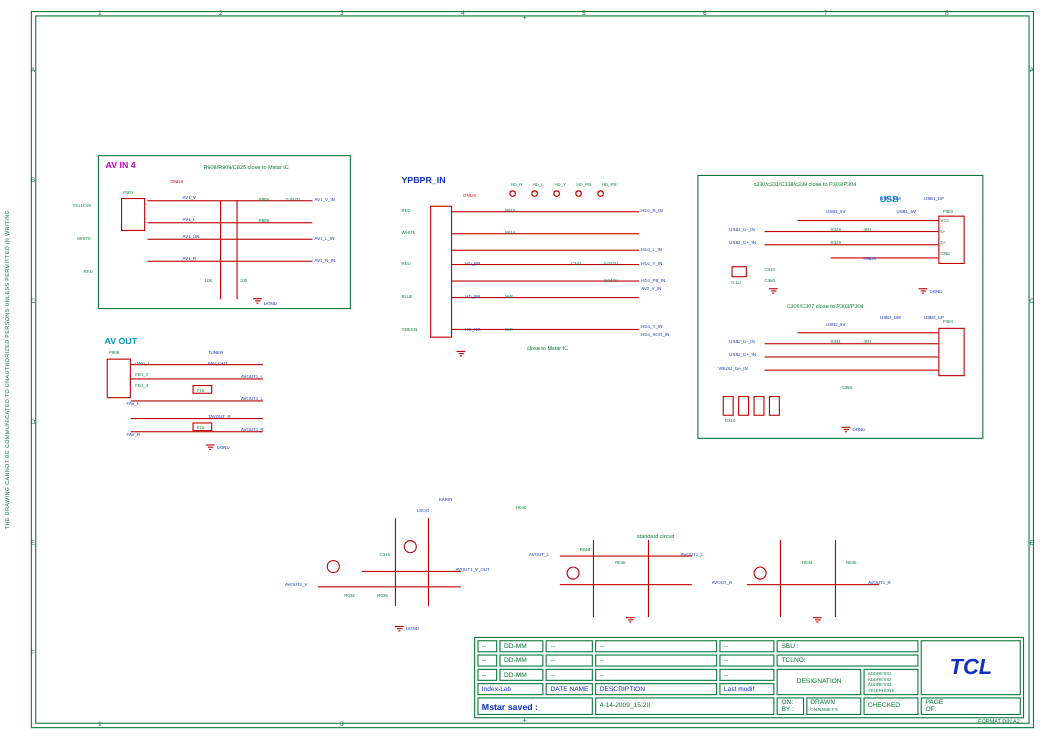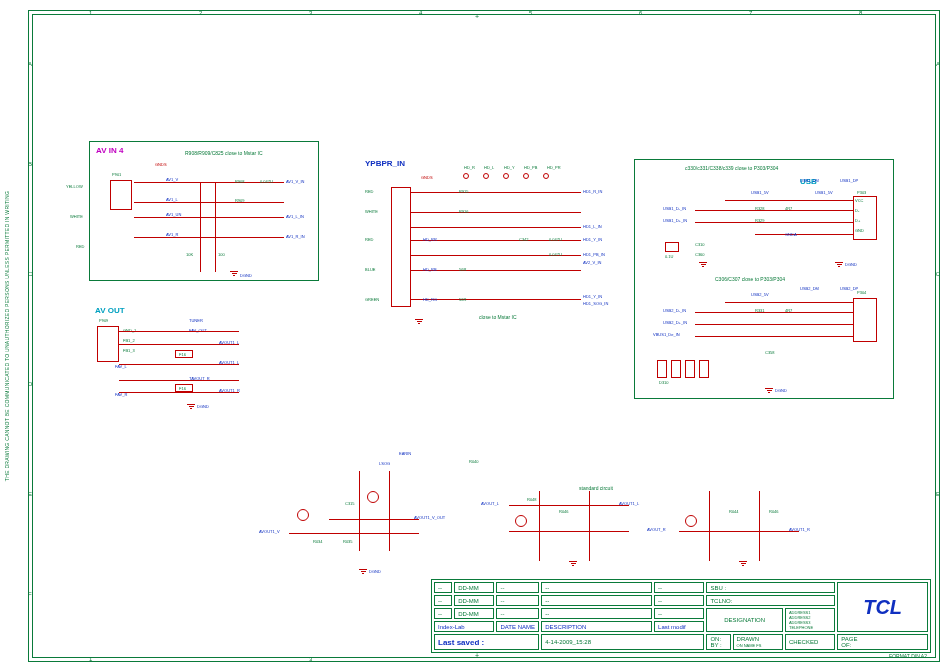--- a/index.html
+++ b/index.html
@@ -288,21 +288,21 @@
       <td rowspan="2" colspan="2" style="text-align:center">DESIGNATION</td>
       <td rowspan="2" style="font-size:4px;line-height:5px">ADDRESS1<br>ADDRESS2<br>ADDRESS3<br>TELEPHONE</td>
     </tr>
     <tr>
       <td colspan="2" style="color:#1030c0">Index-Lab</td>
       <td style="color:#1030c0">DATE&nbsp;NAME</td>
       <td style="color:#1030c0">DESCRIPTION</td>
       <td style="color:#1030c0">Last modif</td>
     </tr>
     <tr>
-      <td colspan="3" style="color:#1030c0;font-weight:bold;font-size:8px">Last saved :</td>
+      <td colspan="3" style="color:#1030c0;font-weight:bold;font-size:8px">Mstar saved :</td>
       <td colspan="2">4-14-2009_15:28</td>
       <td style="width:24px"><span>ON:</span><br><span>BY :</span></td>
       <td style="width:50px"><span>DRAWN</span><br><span style="font-size:4px">ON NAME FS</span></td>
       <td style="width:50px">CHECKED</td>
       <td><span>PAGE</span><br><span>OF:</span></td>
     </tr>
   </tbody>
     </table>
 
   <div class="format-lbl">FORMAT DIN A2</div>

